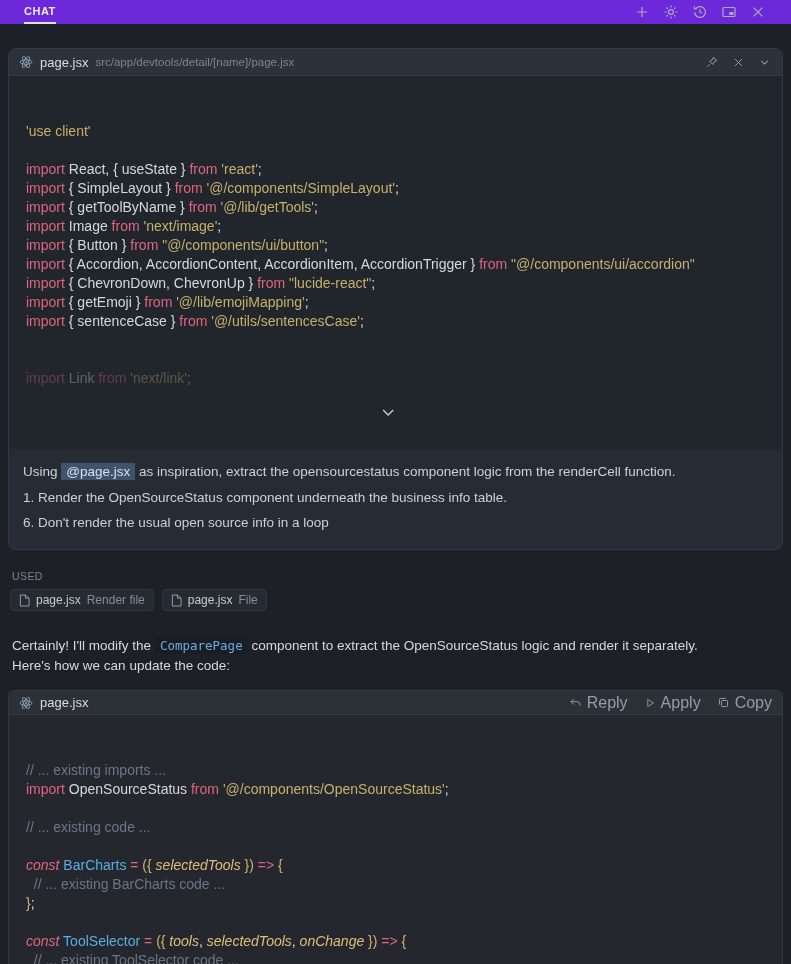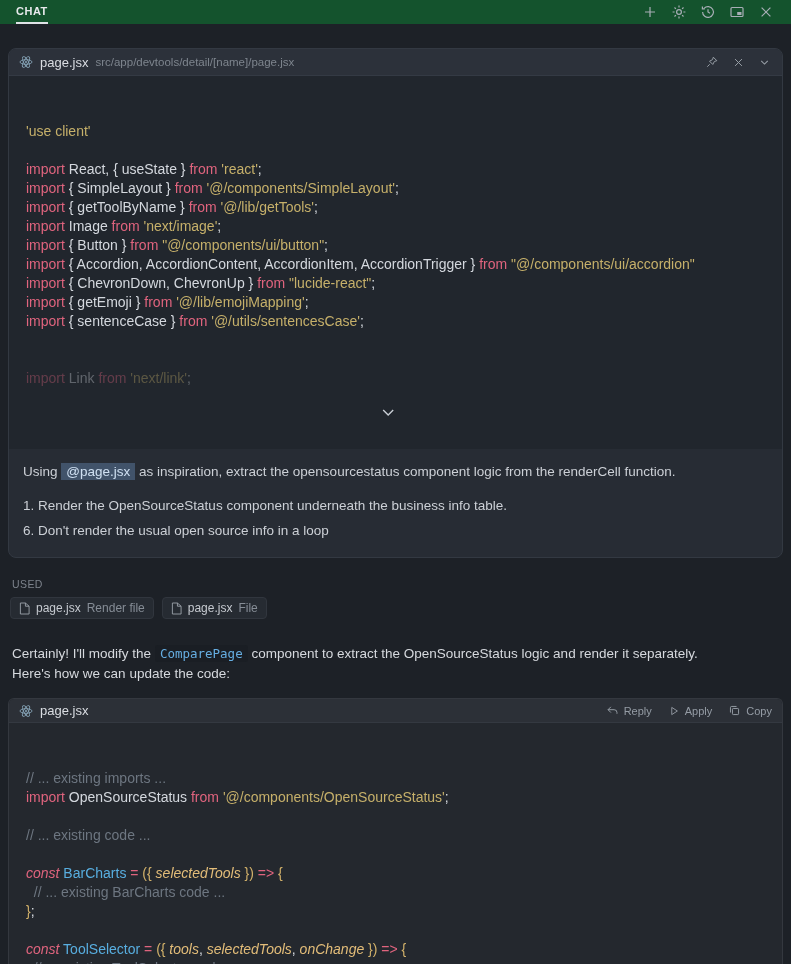--- a/index.html
+++ b/index.html
@@ -1,21 +1,21 @@
 <!DOCTYPE html>
 <html><head>
 <meta charset="utf-8">
 <style>
   *{box-sizing:border-box;margin:0;padding:0}
   html,body{width:791px;height:964px;overflow:hidden;background:#1d2127;font-family:"Liberation Sans",sans-serif;color:#d6d9de}
   button{font-family:inherit}
   svg{display:block}
 
   
-  .topbar{height:24px;display:flex;align-items:center;padding:0 16px;background:#14532d}
+  .topbar{height:24px;display:flex;align-items:center;padding:0 24px;background:#6d28d9}
   .chat-tab{height:24px;display:flex;align-items:center;border-bottom:2px solid #dfe2e6;color:#e8eaed;font-size:11px;font-weight:700;letter-spacing:.5px;cursor:pointer}
   .topbar-icons{margin-left:auto;display:flex;gap:11px;align-items:center}
   .icon-btn{background:none;border:none;color:#a8aeb6;width:18px;height:18px;display:flex;align-items:center;justify-content:center;cursor:pointer;padding:0}
 
   
   .panel{margin:24px 8px 0;background:#272c34;border:1px solid #333942;border-radius:8px;overflow:hidden}
   .cc-head{height:27px;display:flex;align-items:center;gap:7px;padding:0 10px;background:#2c313a;border-bottom:1px solid #343a44}
   .cc-name{color:#dadde2;font-size:13px}
   .cc-path{color:#7e858e;font-size:11.5px}
   .cc-tools{margin-left:auto;display:flex;gap:10px;align-items:center}
@@ -30,38 +30,38 @@
   .t-c{color:#6d7681}
   .t-f{color:#58aee0}
   .t-a{color:#e3bd79;font-style:italic}
   .t-o{color:#e0647e}
   .t-br{color:#d2b16a}
   .faded{opacity:.35}
   .expand{position:absolute;left:50%;bottom:2px;transform:translateX(-50%);color:#c7ccd3;background:none;border:none;cursor:pointer;padding:0}
 
   .msg{padding:13px 14px 16px;color:#ccd0d6;font-size:13.5px;line-height:20px}
   .mention{background:#41536a;color:#cfe0f2;border-radius:0;padding:1px 5px;cursor:pointer}
-  .msg-list{margin-top:14px;display:flex;flex-direction:column;gap:5px}
+  .msg-list{margin-top:6px;display:flex;flex-direction:column;gap:5px}
 
   
   .used-label{margin:20px 9px 7px 12px;color:#7d838c;font-size:10.5px;letter-spacing:.4px}
   .chips{display:flex;gap:8px;margin-left:10px}
   .chip{display:inline-flex;align-items:center;gap:6px;background:#262b32;border:1px solid #31363e;border-radius:4px;padding:3px 8px;font-size:12px;color:#c6cad0;cursor:pointer}
   .chip .kind{color:#868d96}
   .chip .fico{color:#9aa1a9}
 
   
   .answer{margin:25px 12px 0;color:#d6d9de;font-size:13.5px;line-height:20px}
   .code-ref{color:#66aee2;font-family:"DejaVu Sans Mono",monospace;font-size:12.5px;background:#1a1e24;border-radius:3px;padding:1px 5px}
 
   
   .card2{margin:14px 8px 0;border-radius:6px 6px 0 0;overflow:hidden;border:1px solid #34383f;border-bottom:none}
   .card2 .cc-head{background:#2c3037;height:24px;border-bottom:1px solid #343941}
   .actions{margin-left:auto;display:flex;gap:16px}
-  .action{display:inline-flex;align-items:flex-end;gap:5px;background:none;border:none;color:#959ca5;font-size:11px;cursor:pointer}
+  .action{display:inline-flex;align-items:center;gap:5px;background:none;border:none;color:#959ca5;font-size:16px;cursor:pointer}
   .card2 .codebody{background:#24282e}
 </style>
 </head>
 <body>
 
 <div class="topbar">
   <div class="chat-tab">CHAT</div>
   <div class="topbar-icons">
     <button class="icon-btn">
       <svg width="16" height="16" viewBox="0 0 16 16" fill="none" stroke="currentColor" stroke-width="1.2">

